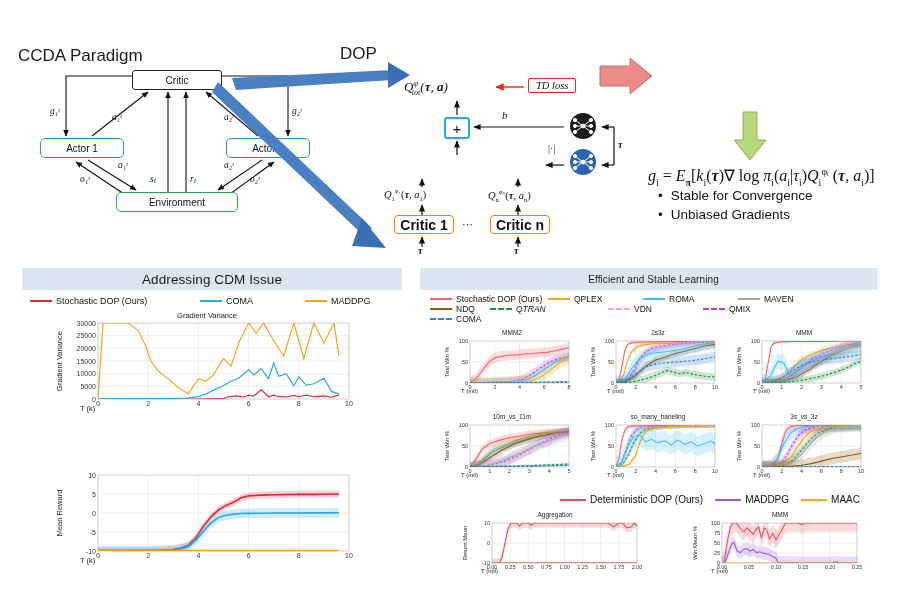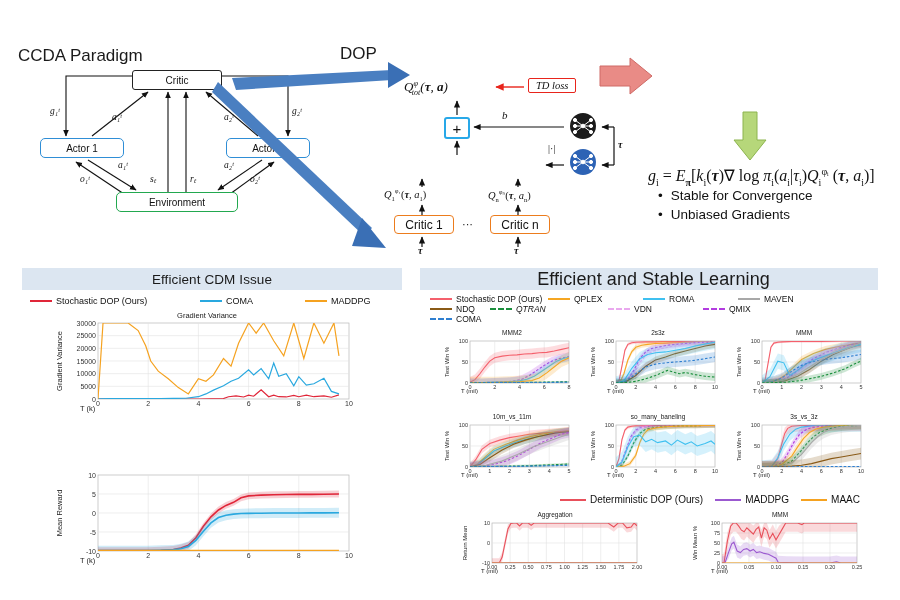--- a/index.html
+++ b/index.html
@@ -19,21 +19,21 @@
     background: #dce6f1;
     color: #1a1a1a;
     text-align: center;
     font-size: 14px;
     letter-spacing: .1px;
     display: flex; align-items: center; justify-content: center;
     position: absolute;
   }
   #main-banner { left:22px; top:8px; width:856px; height:26px; font-size:14.5px; }
   #banner-cdm  { left:22px; top:268px; width:380px; height:22px; font-size:13.5px; }
-  #banner-esl  { left:420px; top:268px; width:458px; height:22px; font-size:18px;padding-left:9px; }
+  #banner-esl  { left:420px; top:268px; width:458px; height:22px; font-size:10px;padding-left:9px; }
 
   
   .sec-label { position:absolute; font-size:17px; color:#1a1a1a; }
   #lbl-ccda { left:18px; top:46px; }
   #lbl-dop  { left:340px; top:44px; }
 
   
   #ccda { position:absolute; left:40px; top:70px; width:300px; height:160px; }
   .node {
     position:absolute; background:#fff; display:flex; align-items:center;
@@ -68,21 +68,21 @@
     border:2px solid #28a8e8; background:#fff; border-radius:5px;
     display:flex;align-items:center;justify-content:center;font-size:11px;
     font-family:"Liberation Serif", serif;
   }
   .qphi { position:absolute; font-size:10.5px; white-space:nowrap; font-family:"Liberation Serif", serif; }
   #qphi1 { left:-8px; top:112px; }
   #qphin { left:96px; top:112px; }
   .criticbox {
     position:absolute; top:140px; height:19px; width:60px;
     border:1.6px solid #ec7c1d; background:#fff; border-radius:4px;
-    display:flex;align-items:center;justify-content:center;font-size:12px;
+    display:flex;align-items:center;justify-content:center;font-size:14px;font-weight:bold;
   }
   #critic1 { left:2px; }
   #criticn { left:98px; }
   #cdots { position:absolute; left:70px; top:143px; font-size:11px; color:#111; }
   .taulbl { position:absolute; font-family:"Liberation Serif", serif; font-weight:bold; font-style:italic; font-size:10px; }
   .blob { position:absolute; border-radius:50%; }
   #blob-black { left:178px; top:38px; width:26px; height:26px; background:#1b1b1b; }
   #blob-blue  { left:178px; top:74px; width:26px; height:26px; background:#2d63b5; }
   .blob svg { position:absolute; left:0; top:0; }
   #absbar { position:absolute; left:156px; top:68px; font-size:10px; font-family:"Liberation Serif", serif; }
@@ -308,21 +308,21 @@
     <div>
         <span class="bul">•</span>
       <span>Stable for Convergence</span>
       </div>
     <div>
         <span class="bul">•</span>
       <span>Unbiased Gradients</span>
       </div>
   </div>
 
-  <div class="banner" id="banner-cdm">Efficient CDM Issue</div>
+  <div class="banner" id="banner-cdm">Addressing CDM Issue</div>
   <div class="banner" id="banner-esl">Efficient and Stable Learning</div>
 
   <div class="legend" id="legend-left">
       <div class="leg-item" style="width: 170px; margin-right: 0px;">
         <span class="leg-line" style="border-top-color: rgb(224, 38, 57);"></span>
         <span class="leg-txt">Stochastic DOP (Ours)</span>
       </div>
       <div class="leg-item" style="width: 105px; margin-right: 0px;">
         <span class="leg-line" style="border-top-color: rgb(41, 168, 223);"></span>
         <span class="leg-txt">COMA</span>

